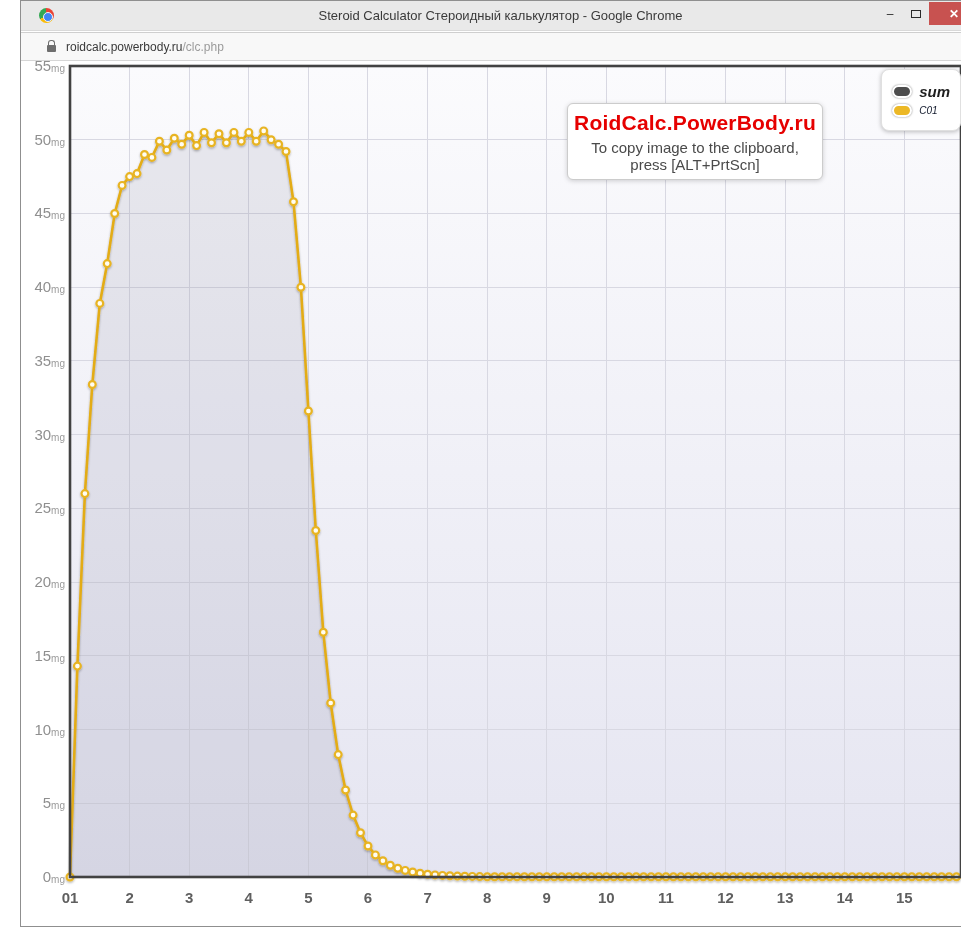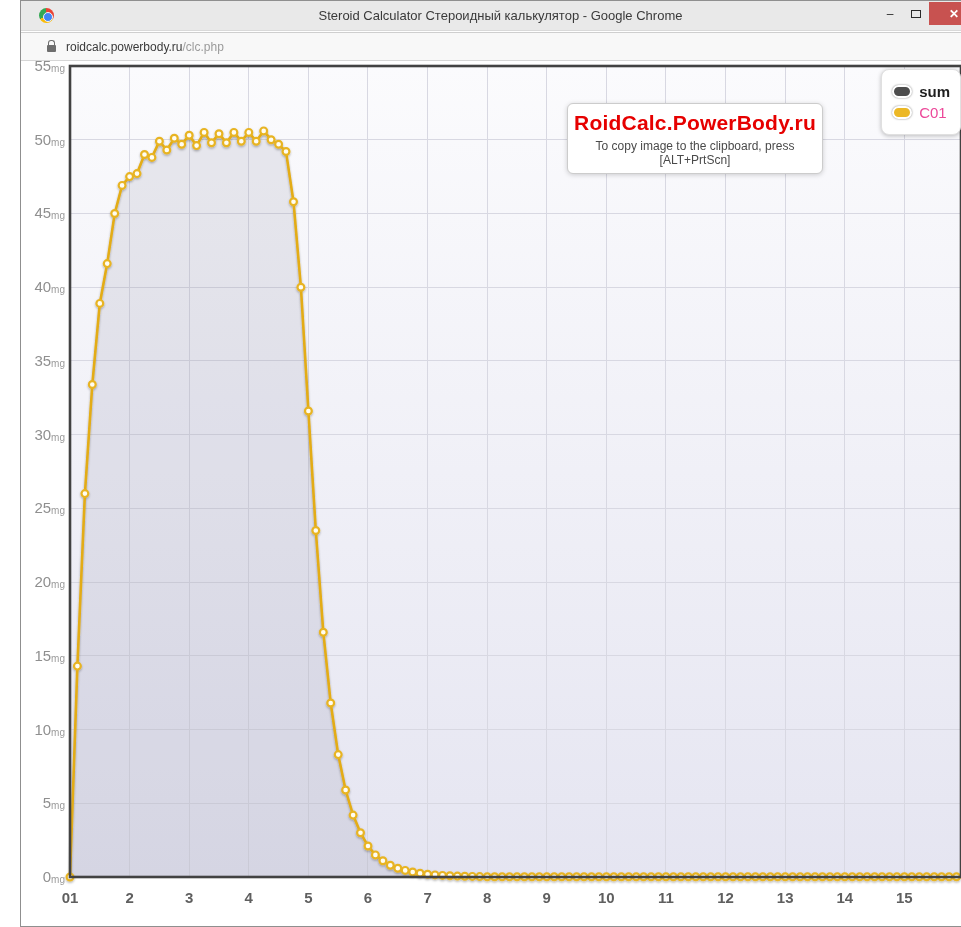--- a/index.html
+++ b/index.html
@@ -57,35 +57,35 @@
   .page { position:absolute; left:0; top:60px; width:959px; height:865px; background:#fff; }
   #chart-svg { position:absolute; left:0; top:0; }
 
   
   .watermark {
     position:absolute; left:546px; top:42px; width:256px;
     background:#fff; border:1px solid #ccc; border-radius:6px;
     box-shadow:0 1px 5px rgba(0,0,0,0.18); text-align:center; padding:7px 6px 6px 6px;
   }
   .watermark-title { font-size:21px; font-weight:bold; color:#e60000; letter-spacing:0.2px; }
-  .watermark-sub { font-size:12px; color:#4a4a4a; margin-top:4px; }
+  .watermark-sub { font-size:15px; color:#4a4a4a; margin-top:4px; }
 
   
   .legend {
     position:absolute; right:19px; top:8px; background:#fff;
     border:1px solid #e0e0e0; border-radius:8px;
     box-shadow:0 1px 4px rgba(0,0,0,0.25); padding:9px 10px;
   }
-  .legend-item { display:flex; align-items:center; margin:4px 0; }
+  .legend-item { display:flex; align-items:center; margin:4px 0;font-style:italic; }
   .legend-swatch {
     width:20px; height:13px; border-radius:7px; margin-right:7px;
     border:2px solid #fff; box-shadow:0 0 2px rgba(0,0,0,0.5);
   }
   .legend-label-sum { font-size:15px; font-weight:bold; color:#1f1f1f; }
-  .legend-label-c01 { font-size:15px; color:#ec4899; }
+  .legend-label-c01 { font-size:10px; color:#0f172a; }
 
   
   .scrollbar {
     position:absolute; right:0; top:0; width:11px; height:865px;
     background:#f5f5f5; border-left:1px solid #dcdcdc;
   }
   .scroll-thumb { position:absolute; left:1px; top:2px; width:9px; height:255px; background:#c6c6c6; }
 </style>
 </head>
 <body>

